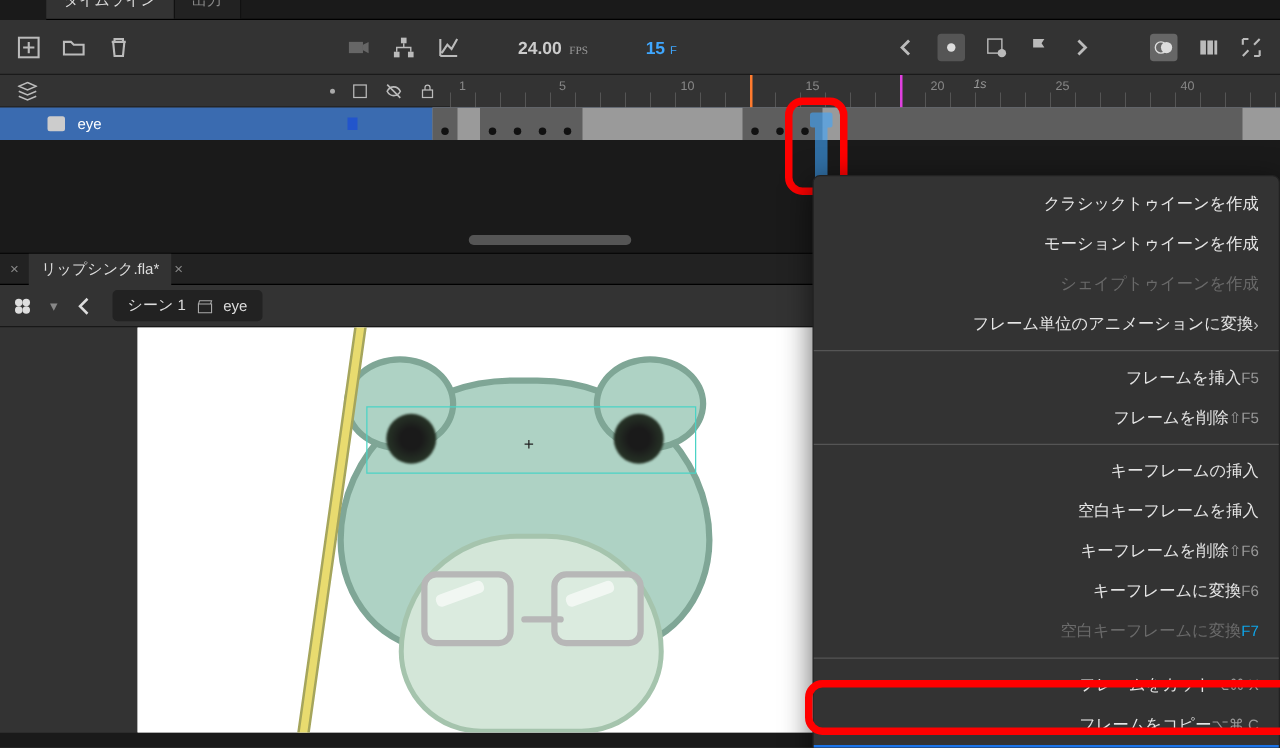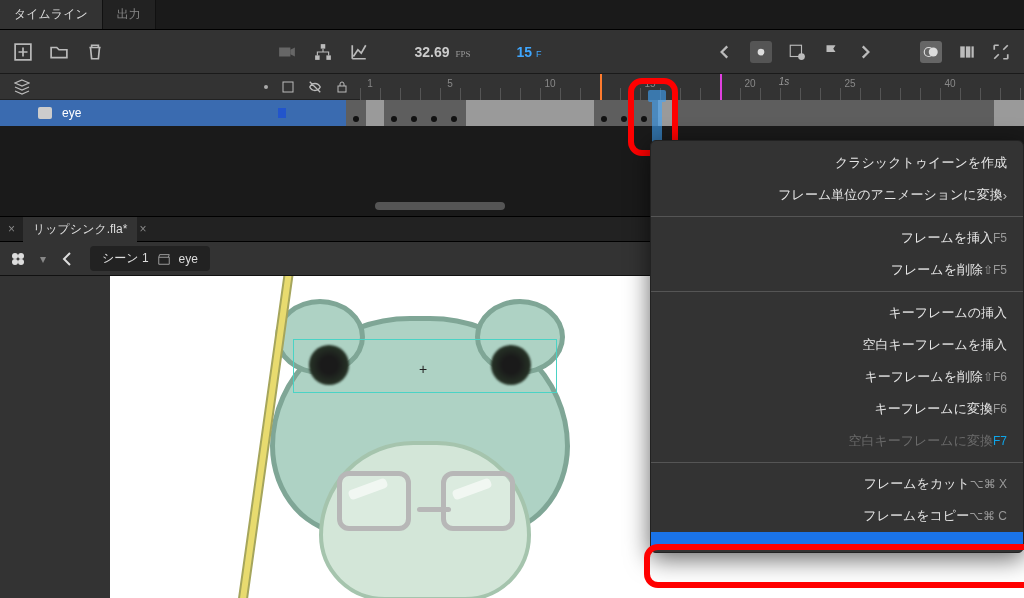--- a/index.html
+++ b/index.html
@@ -1,19 +1,19 @@
 <!DOCTYPE html>
 <html><head>
 <meta charset="utf-8">
 <style>
   * { box-sizing: border-box; margin: 0; padding: 0; font-family: "Hiragino Kaku Gothic Pro", "Meiryo", sans-serif; }
   body { background: #1a1a1a; color: #ccc; font-size: 12px; width: 1024px; height: 598px; overflow: hidden; position: relative; }
 
   
-  .tabbar { display: flex; height: 30px; background: #1a1a1a; border-bottom: 1px solid #000; align-items: flex-end; }
+  .tabbar { display: flex; height: 16px; background: #1a1a1a; border-bottom: 1px solid #000; align-items: flex-end; margin-left: 37px; }
   .tab { padding: 6px 14px; background: #333; color: #ddd; font-size: 12px; border-right: 1px solid #111; cursor: pointer; }
   .tab.inactive { background: #222; color: #888; }
 
   
   .toolbar { display: flex; align-items: center; height: 44px; background: #333; padding: 0 14px; gap: 18px; border-bottom: 1px solid #1a1a1a; }
   .tb-group { display: flex; align-items: center; gap: 18px; }
   .tb-icon { width: 18px; height: 18px; color: #bbb; cursor: pointer; display: flex; align-items: center; justify-content: center; }
   .tb-icon svg { width: 100%; height: 100%; }
   .spacer { flex: 1; }
   .fps-block { display: flex; align-items: baseline; gap: 6px; color: #ccc; margin-right: 28px; }
@@ -152,21 +152,21 @@
           <path d="M8 5v3M8 8H3v3M8 8h5v3" stroke="currentColor" fill="none"></path>
         </svg>
       </span>
     <span class="tb-icon">
         <svg viewBox="0 0 16 16">
           <path d="M2 14V2M2 14h12M3 12l4-6 3 3 4-7" fill="none" stroke="currentColor" stroke-width="1.5"></path>
         </svg>
       </span>
   </div>
   <div class="fps-block">
-    <span class="fps-val">32.69</span>
+    <span class="fps-val">24.00</span>
     <span class="fps-lbl">FPS</span>
   </div>
   <div class="frame-block">
     <span class="frame-val">15</span>
     <span class="frame-lbl">F</span>
   </div>
   <div class="spacer"></div>
   <div class="right-icons">
     <span class="tb-icon">
         <svg viewBox="0 0 16 16">
@@ -349,20 +349,26 @@
       </div>
     </div>
   </div>
 </div>
 
 <div class="ctx-menu">
   <div class="ctx-item">
       <span>クラシックトゥイーンを作成</span>
     </div>
   <div class="ctx-item">
+      <span>モーショントゥイーンを作成</span>
+    </div>
+  <div class="ctx-item disabled">
+      <span>シェイプトゥイーンを作成</span>
+    </div>
+  <div class="ctx-item">
       <span>フレーム単位のアニメーションに変換</span>
       <span class="ctx-chev">›</span>
     </div>
   <div class="ctx-sep"></div>
   <div class="ctx-item">
       <span>フレームを挿入</span>
       <span class="sc">F5</span>
     </div>
   <div class="ctx-item">
       <span>フレームを削除</span>

